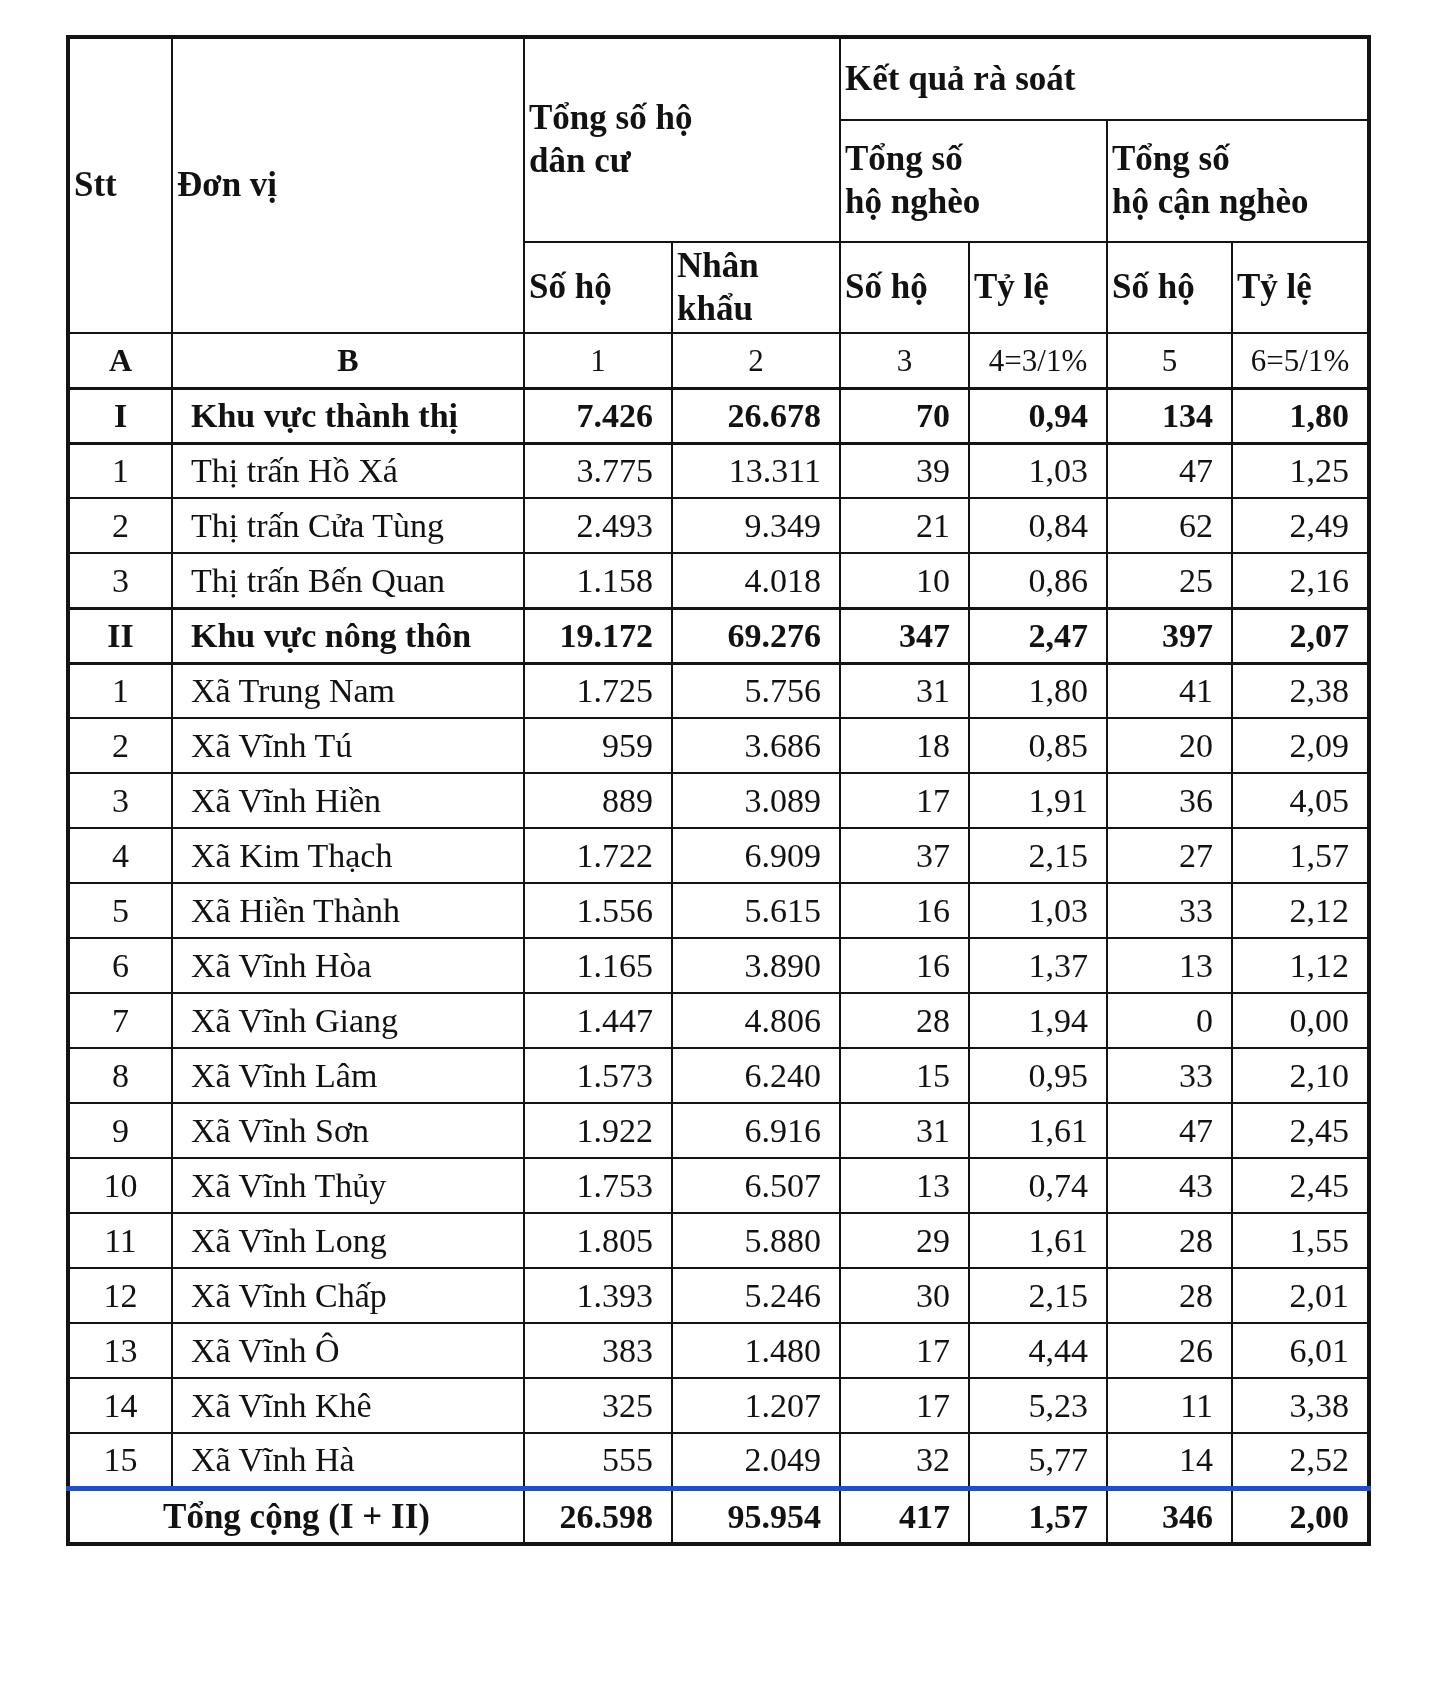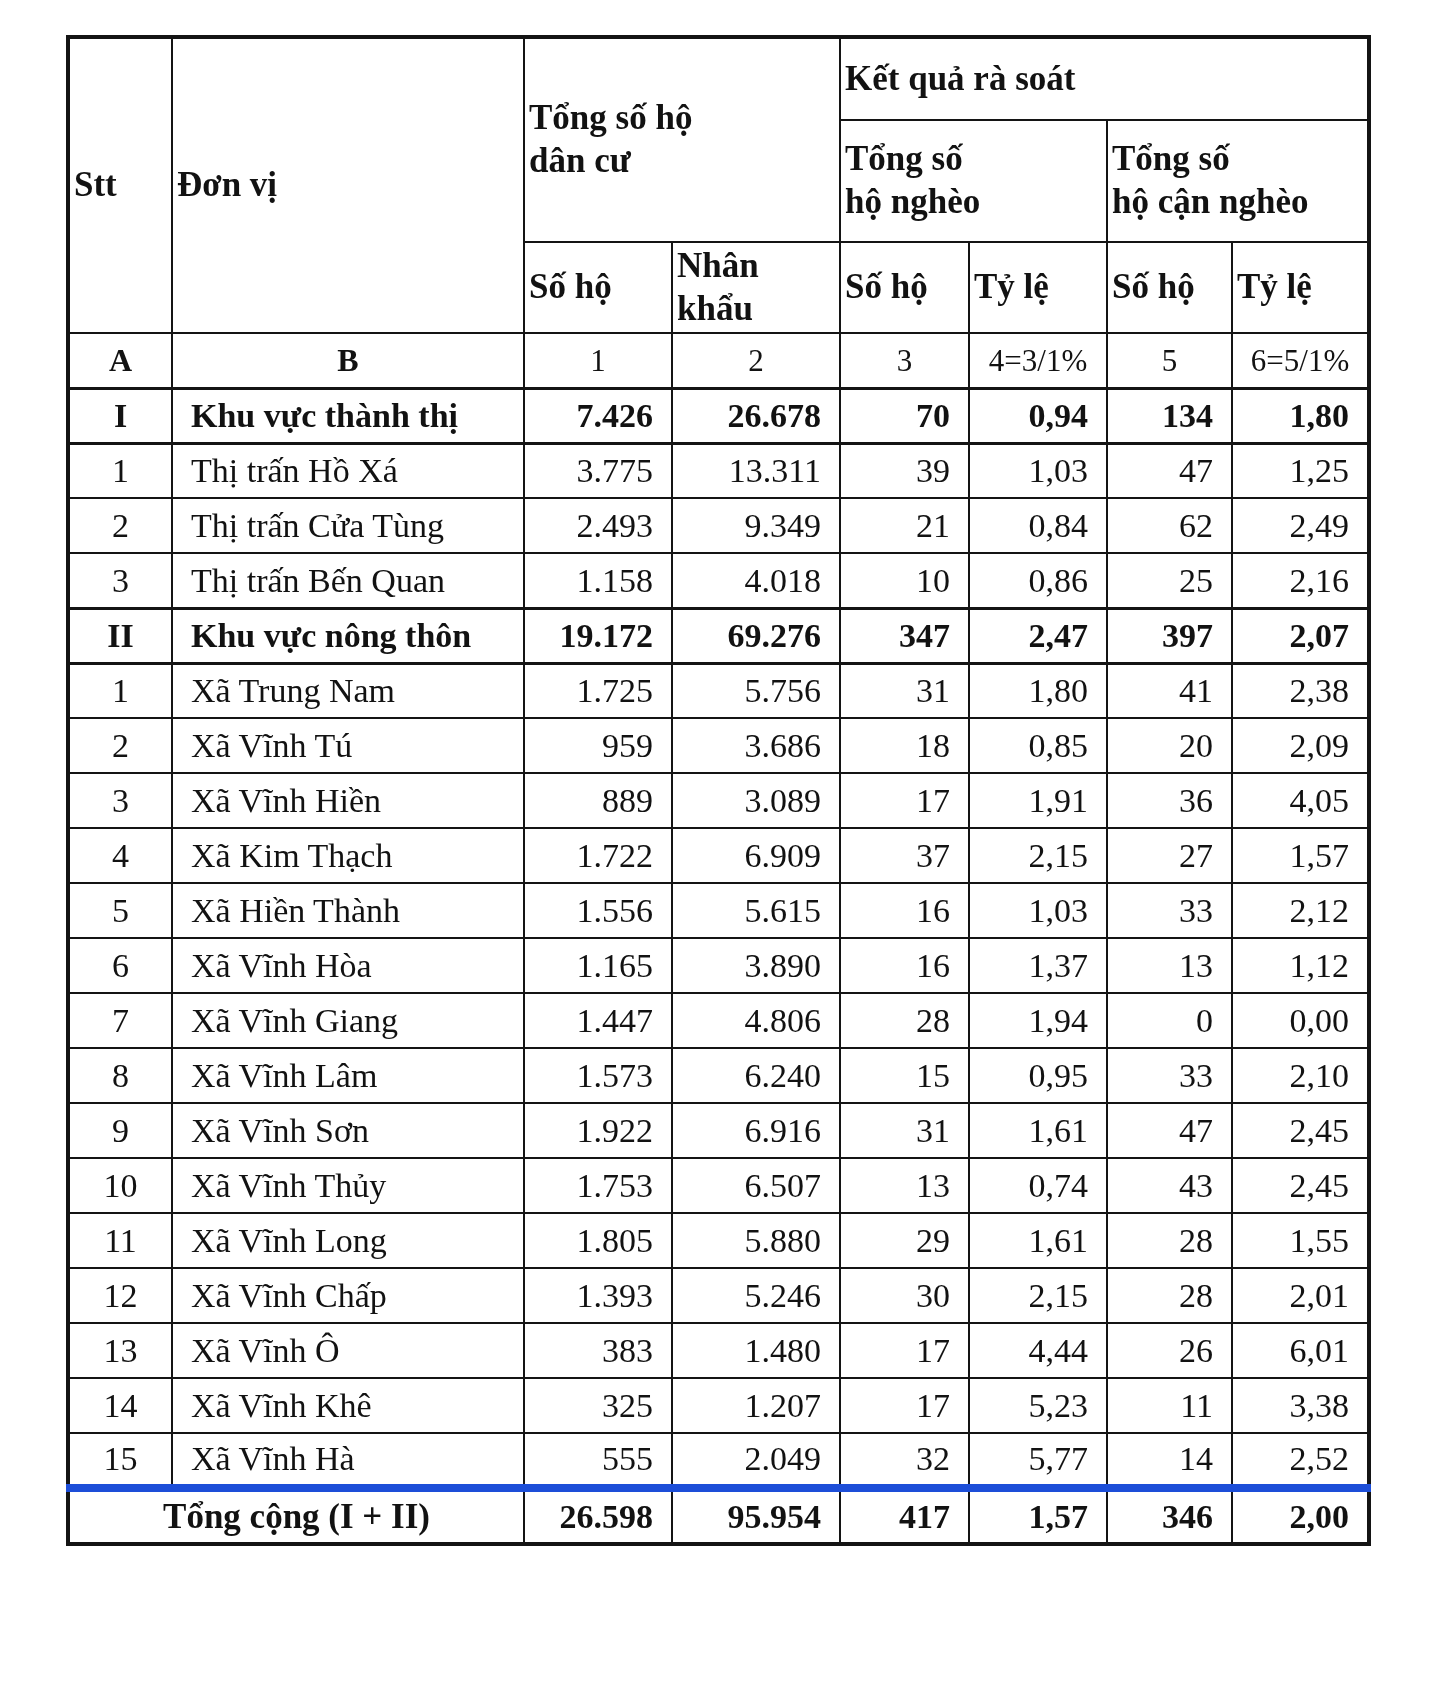--- a/index.html
+++ b/index.html
@@ -62,21 +62,21 @@
     padding-right: 18px;
   }
   tr.section td {
     font-weight: bold;
     border-top: 3px solid #141414;
     border-bottom: 3px solid #141414;
   }
   tr.total-row { height: 56px; }
   tr.total-row td {
     font-weight: bold;
-    border-top: 8px solid #1d4ed8;
+    border-top: 5px solid #1d4ed8;
   }
   td.cell-total-label {
     font-size: 35px;
     text-align: center;
   }
 </style>
 </head>
 <body>
 
 <div class="page">

